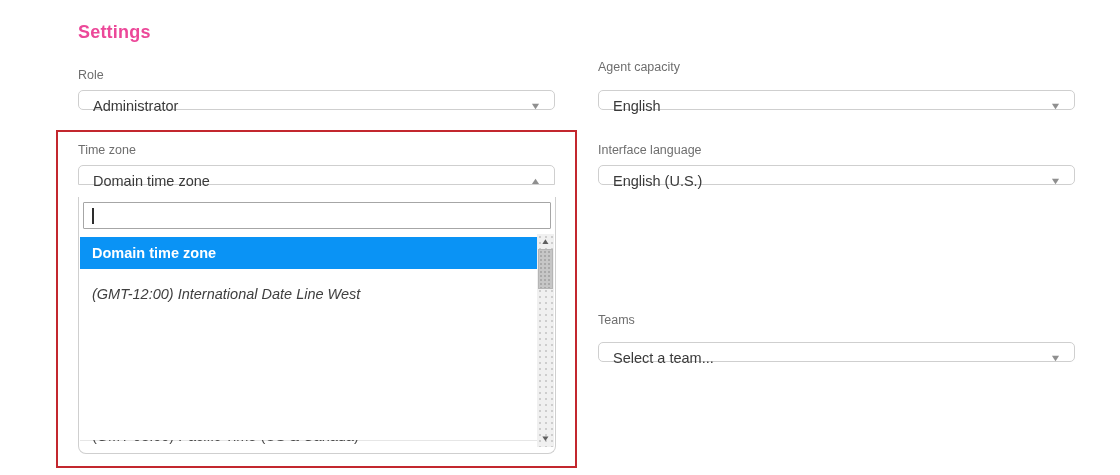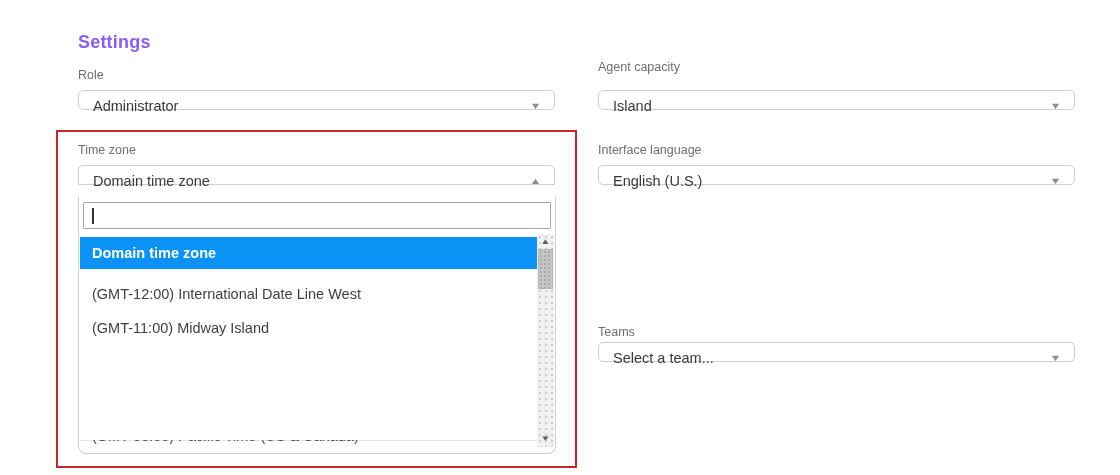--- a/index.html
+++ b/index.html
@@ -1,21 +1,21 @@
 <!DOCTYPE html>
 <html><head>
 <meta charset="utf-8">
 <style>
   * { margin: 0; padding: 0; box-sizing: border-box; }
   html, body { width: 1120px; height: 475px; background: #ffffff; overflow: hidden; }
   body { font-family: "Liberation Sans", "DejaVu Sans", sans-serif; position: relative; }
 
   .page-title {
-    position: absolute; left: 78px; top: 32px;
-    font-size: 18px; color: #8b5cf6; letter-spacing: 0.2px;
+    position: absolute; left: 78px; top: 22px;
+    font-size: 18px; color: #ec4899; letter-spacing: 0.2px;
   }
 
   .field-label {
     position: absolute; font-size: 12.5px; color: #6e6e6e;
   }
   .select-box {
     position: absolute; height: 20px; width: 477px;
     background: #fff; border: 1px solid #cfcfcf; border-radius: 5px;
     font-size: 14.5px; color: #3a3a3a;
     line-height: 30px; padding-left: 14px; cursor: pointer;
@@ -54,21 +54,21 @@
     overflow: hidden; border-bottom: 1px solid #e6e6e6;
   }
   .option-row {
     height: 34px; line-height: 34px; font-size: 14.5px; color: #3f3f3f;
     padding-left: 12px; white-space: nowrap; cursor: pointer;
   }
   .option-row.selected {
     margin-top: 5px; height: 32px; line-height: 32px;
     color: #ffffff; font-weight: bold;
   }
-  .option-row.first-gmt { margin-top: 8px; }
+  .option-row.first-gmt { margin-top: 8px; font-style: italic; }
 
   .partial-row {
     position: absolute; left: 1px; bottom: 1px; height: 12px; width: 450px;
     overflow: hidden; border-radius: 0 0 0 8px;
   }
   .partial-row span {
     position: absolute; left: 12px; top: -12px; font-size: 14.5px;
     line-height: 16px; color: #4a4a4a; white-space: nowrap;
   }
 
@@ -105,58 +105,57 @@
 <h1 class="page-title">Settings</h1>
 
 <div class="field-label col-left" style="top:68px">Role</div>
 <div class="select-box col-left" style="top:90px">
   <span>Administrator</span>
   <span class="caret">▼</span>
 </div>
 
 <div class="field-label col-right" style="top:60px">Agent capacity</div>
 <div class="select-box col-right" style="top:90px">
-  <span>Island</span>
+  <span>English</span>
   <span class="caret">▼</span>
 </div>
 
 <div class="field-label col-left" style="top:143px">Time zone</div>
 <div class="select-box col-left tz-field" style="top:165px">
   <span>Domain time zone</span>
   <span class="caret">▲</span>
 </div>
 
 <div class="dropdown-panel">
   <div class="search-wrap">
     <input class="search-input" type="text" placeholder="" style="">
     <div class="text-cursor"></div>
   </div>
 
   <div class="option-list">
     <div class="option-row selected" id="selected-row" style="background: rgb(10, 147, 245);">Domain time zone</div>
     <div class="option-row first-gmt">(GMT-12:00) International Date Line West</div>
-    <div class="option-row">(GMT-11:00) Midway Island</div>
   </div>
 
   <div class="partial-row">
     <span>(GMT-08:00) Pacific Time (US &amp; Canada)</span>
   </div>
 
   <div class="scrollbar">
     <div class="scroll-arrow up">▲</div>
     <div class="scroll-thumb"></div>
     <div class="scroll-arrow down">▼</div>
   </div>
 </div>
 
 <div class="field-label col-right" style="top:143px">Interface language</div>
 <div class="select-box col-right" style="top:165px">
   <span>English (U.S.)</span>
   <span class="caret">▼</span>
 </div>
 
-<div class="field-label col-right" style="top:325px">Teams</div>
+<div class="field-label col-right" style="top:313px">Teams</div>
 <div class="select-box col-right" style="top:342px">
   <span>Select a team...</span>
   <span class="caret">▼</span>
 </div>
 
 <div class="highlight-rect"></div>
 
 </body></html>

